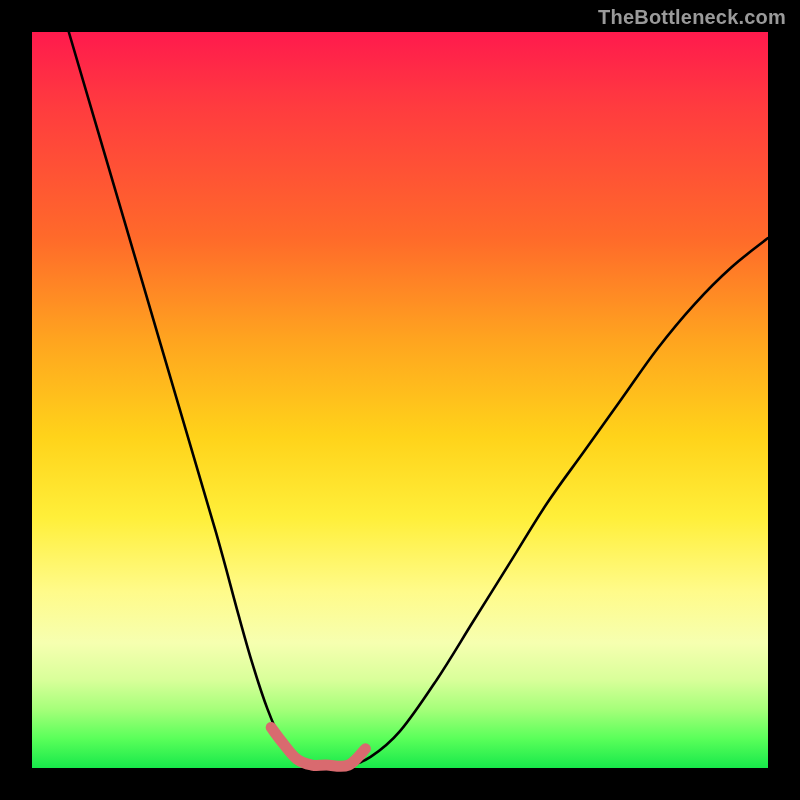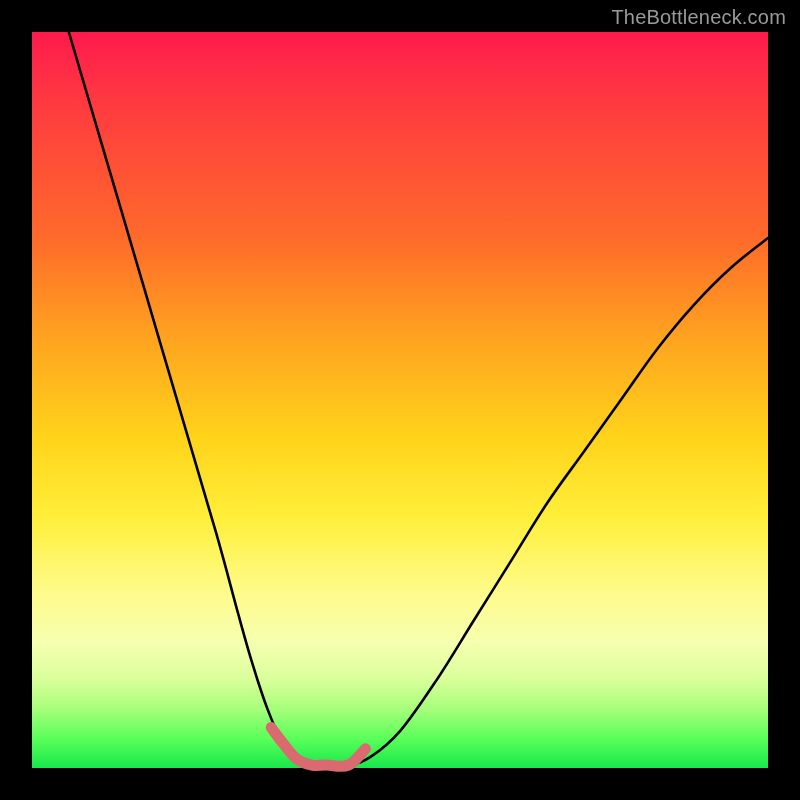--- a/index.html
+++ b/index.html
@@ -41,21 +41,21 @@
       #5aff5a 96%,
       #17e84a 100%
     );
   }
   .watermark {
     position: absolute;
     top: 6px;
     right: 14px;
     color: #9a9a9a;
     font-size: 20px;
-    font-weight: 400;
+    font-weight: 700;
     letter-spacing: 0.2px;
     user-select: none;
   }
   svg.curve {
     position: absolute;
     top: 0;
     left: 0;
     width: 736px;
     height: 736px;
     overflow: visible;

